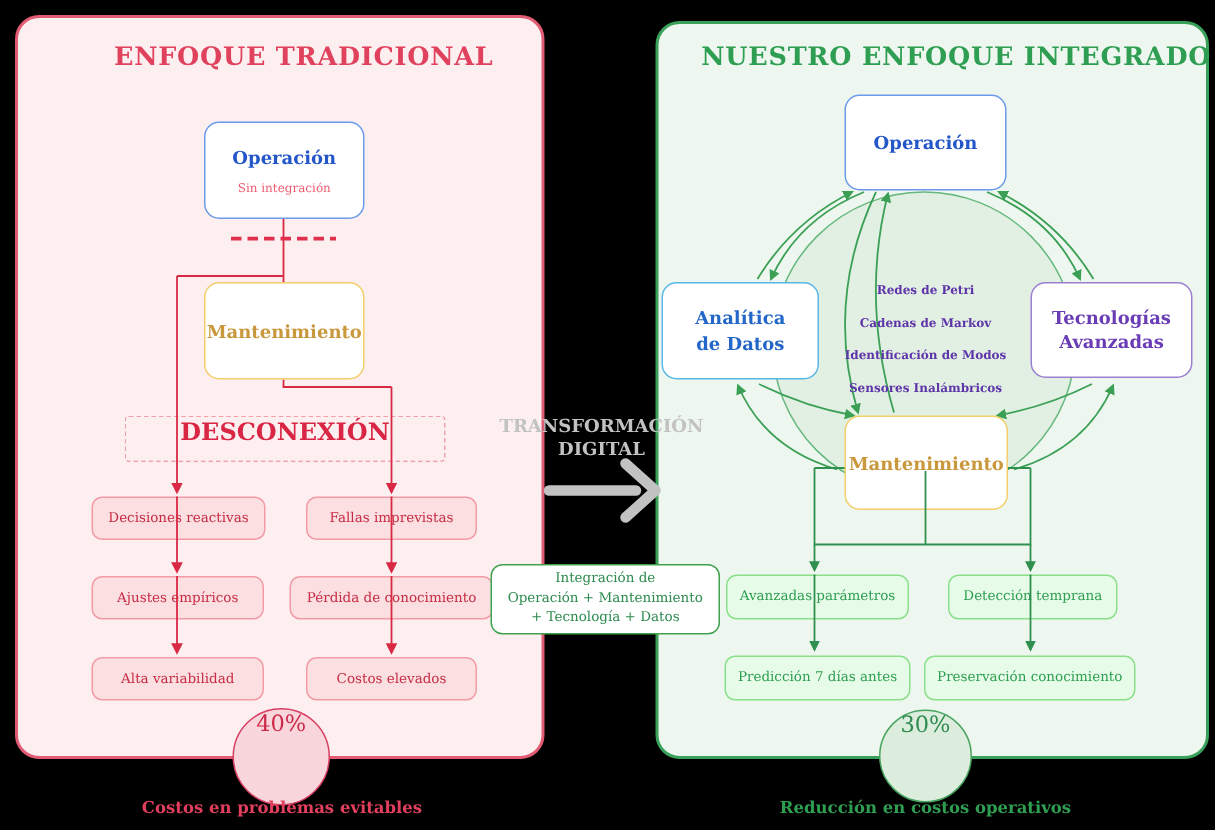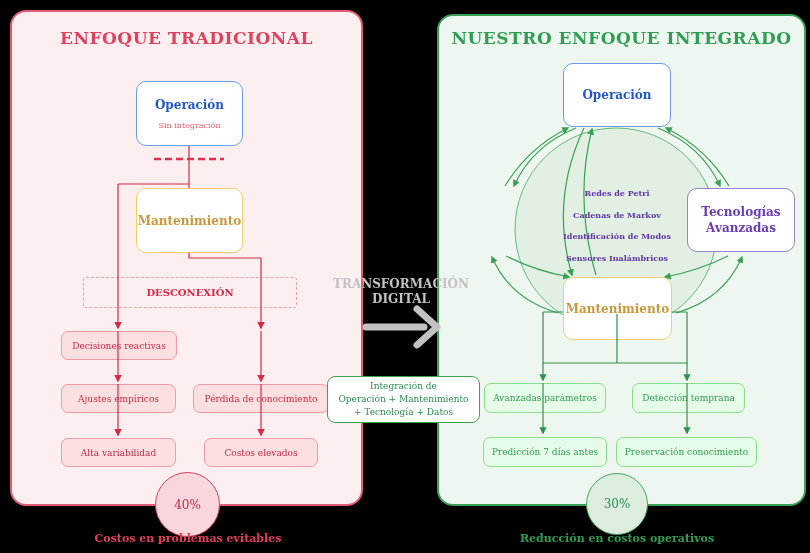--- a/index.html
+++ b/index.html
@@ -1,40 +1,40 @@
 <!DOCTYPE html>
 <html><head>
 <meta charset="utf-8">
 <style>
   html,body{margin:0;padding:0;background:#000;}
   #canvas{position:relative;width:810px;height:553px;background:#000;overflow:hidden;
           font-family:"DejaVu Serif", serif;}
   .panel{position:absolute;border-radius:16px;box-sizing:border-box;}
   #left-panel{left:10px;top:10px;width:353px;height:496px;background:#fdeef0;border:2px solid #e15b72;}
   #right-panel{left:437px;top:14px;width:369px;height:492px;background:#eef7ef;border:2px solid #39a05a;}
-  .panel-title{position:absolute;text-align:center;font-weight:bold;font-size:17px;letter-spacing:.5px;}
+  .panel-title{position:absolute;text-align:center;font-weight:bold;font-size:17px;letter-spacing:.5px;margin-left:16px;}
   #left-title{left:10px;width:353px;top:28px;color:#e0425e;}
   #right-title{left:437px;width:369px;top:28px;color:#2e9e52;}
   .node{position:absolute;box-sizing:border-box;background:#fff;border-radius:10px;
         display:flex;flex-direction:column;align-items:center;justify-content:center;text-align:center;}
   .blue-node{border:1.5px solid #6b9bea;color:#2356c9;font-weight:bold;font-size:12px;}
   .cyan-node{border:1.5px solid #58b7e8;color:#2367c9;font-weight:bold;font-size:12px;line-height:1.35;}
   .purple-node{border:1.5px solid #9b7fd1;color:#6a3cb5;font-weight:bold;font-size:12px;line-height:1.35;}
   .yellow-node{border:1.5px solid #f4ce6b;color:#c9983d;font-weight:bold;font-size:12px;}
   .issue-box{position:absolute;box-sizing:border-box;background:#fbdfe1;border:1.2px solid #f29ba6;
              border-radius:7px;color:#c72c44;font-size:9px;display:flex;align-items:center;
              justify-content:center;text-align:left;}
   .benefit-box{position:absolute;box-sizing:border-box;background:#e7fce8;border:1.2px solid #8ae08a;
              border-radius:7px;color:#2e9e52;font-size:9px;display:flex;align-items:center;
              justify-content:center;text-align:center;}
   #disconnect-box{position:absolute;left:83px;top:277px;width:214px;height:31px;box-sizing:border-box;
-             border:1.3px dashed #f0a0ab;border-radius:3px;color:#d92645;font-weight:bold;font-size:10px;
-             display:flex;align-items:center;justify-content:center;}
+             border:1.3px dashed #f0a0ab;border-radius:3px;color:#d92645;font-weight:bold;font-size:16px;
+             display:flex;align-items:flex-start;justify-content:center;}
   .stat-circle{position:absolute;border-radius:50%;box-sizing:border-box;display:flex;
-             align-items:center;justify-content:center;font-size:12px;}
+             justify-content:center;font-size:15px;}
   #left-stat{left:155px;top:472px;width:65px;height:65px;background:#f8d6db;border:1.5px solid #d63f61;color:#cb2848;}
   #right-stat{left:586px;top:473px;width:62px;height:62px;background:#dcedde;border:1.5px solid #47a45f;color:#2e8b4f;}
   .stat-caption{position:absolute;text-align:center;font-weight:bold;font-size:11px;top:532px;width:250px;}
   #left-caption{left:63px;color:#e23f5e;}
   #right-caption{left:492px;color:#2e9e52;}
   .tech-line{position:absolute;left:527px;width:180px;text-align:center;color:#5e35a8;
              font-weight:bold;font-size:8px;}
   #transform-label{position:absolute;left:321px;top:277px;width:160px;text-align:center;
              color:#c2c2c2;font-weight:bold;font-size:12px;line-height:1.25;}
   #integration-box{position:absolute;left:327px;top:376px;width:153px;height:47px;box-sizing:border-box;
@@ -99,36 +99,41 @@
 
   <div class="node yellow-node" style="left:136px;top:188px;width:107px;height:65px;">
     <span>Mantenimiento</span>
   </div>
 
   <div id="disconnect-box">
     <span>DESCONEXIÓN</span>
   </div>
 
   <div class="issue-box" style="left:61px;top:331px;width:116px;height:29px;">Decisiones reactivas</div>
+  <div class="issue-box" style="left:204px;top:331px;width:114px;height:29px;">Fallas imprevistas</div>
   <div class="issue-box" style="left:61px;top:384px;width:115px;height:29px;">Ajustes empíricos</div>
   <div class="issue-box" style="left:193px;top:384px;width:136px;height:29px;">Pérdida de conocimiento</div>
   <div class="issue-box" style="left:61px;top:438px;width:115px;height:29px;">Alta variabilidad</div>
   <div class="issue-box" style="left:204px;top:438px;width:114px;height:29px;">Costos elevados</div>
 
   <div class="stat-circle" id="left-stat">
     <span>40%</span>
   </div>
   <div class="stat-caption" id="left-caption">Costos en problemas evitables</div>
 
   <div class="panel-title" id="right-title">NUESTRO ENFOQUE INTEGRADO</div>
 
   <div class="node blue-node" style="left:563px;top:63px;width:108px;height:64px;">
     <span>Operación</span>
   </div>
 
+  <div class="node cyan-node" style="left:441px;top:188px;width:105px;height:65px;">
+    <span>Analítica</span>
+    <span>de Datos</span>
+  </div>
 
   <div class="node purple-node" style="left:687px;top:188px;width:108px;height:64px;">
     <span>Tecnologías</span>
     <span>Avanzadas</span>
   </div>
 
   <div class="tech-line" style="top:188px;">Redes de Petri</div>
   <div class="tech-line" style="top:210px;">Cadenas de Markov</div>
   <div class="tech-line" style="top:231px;">Identificación de Modos</div>
   <div class="tech-line" style="top:253px;">Sensores Inalámbricos</div>

